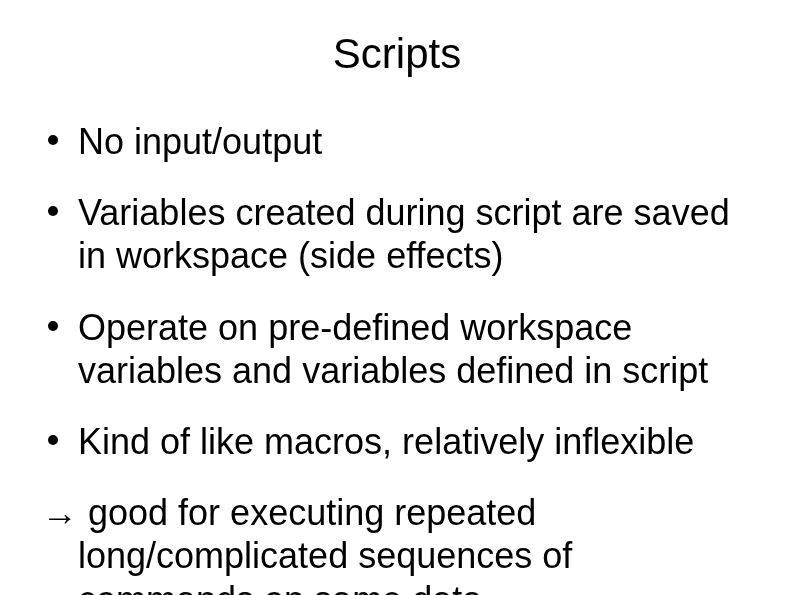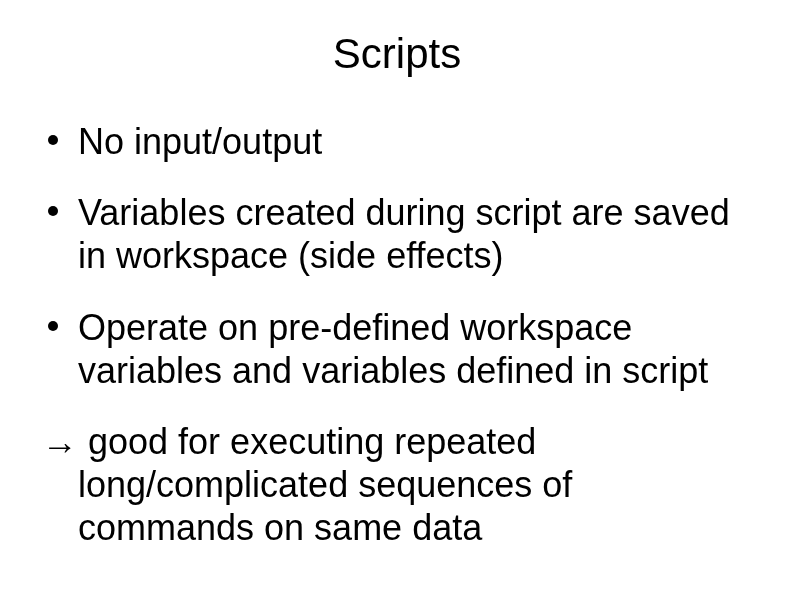--- a/index.html
+++ b/index.html
@@ -60,18 +60,19 @@
 </head>
 <body>
 
 <div class="slide">
   <div class="title">Scripts</div>
   <div class="body">
     <ul class="bullets">
       <li>No input/output</li>
       <li>Variables created during script are saved in workspace (side effects)</li>
       <li>Operate on pre-defined workspace variables and variables defined in script</li>
+      <li>Kind of like macros, relatively inflexible</li>
     </ul>
     <div class="conclusion">
       <div class="conclusion-hang">→ good for executing repeated long/complicated sequences of commands on same data</div>
     </div>
   </div>
 </div>
 
 </body></html>

